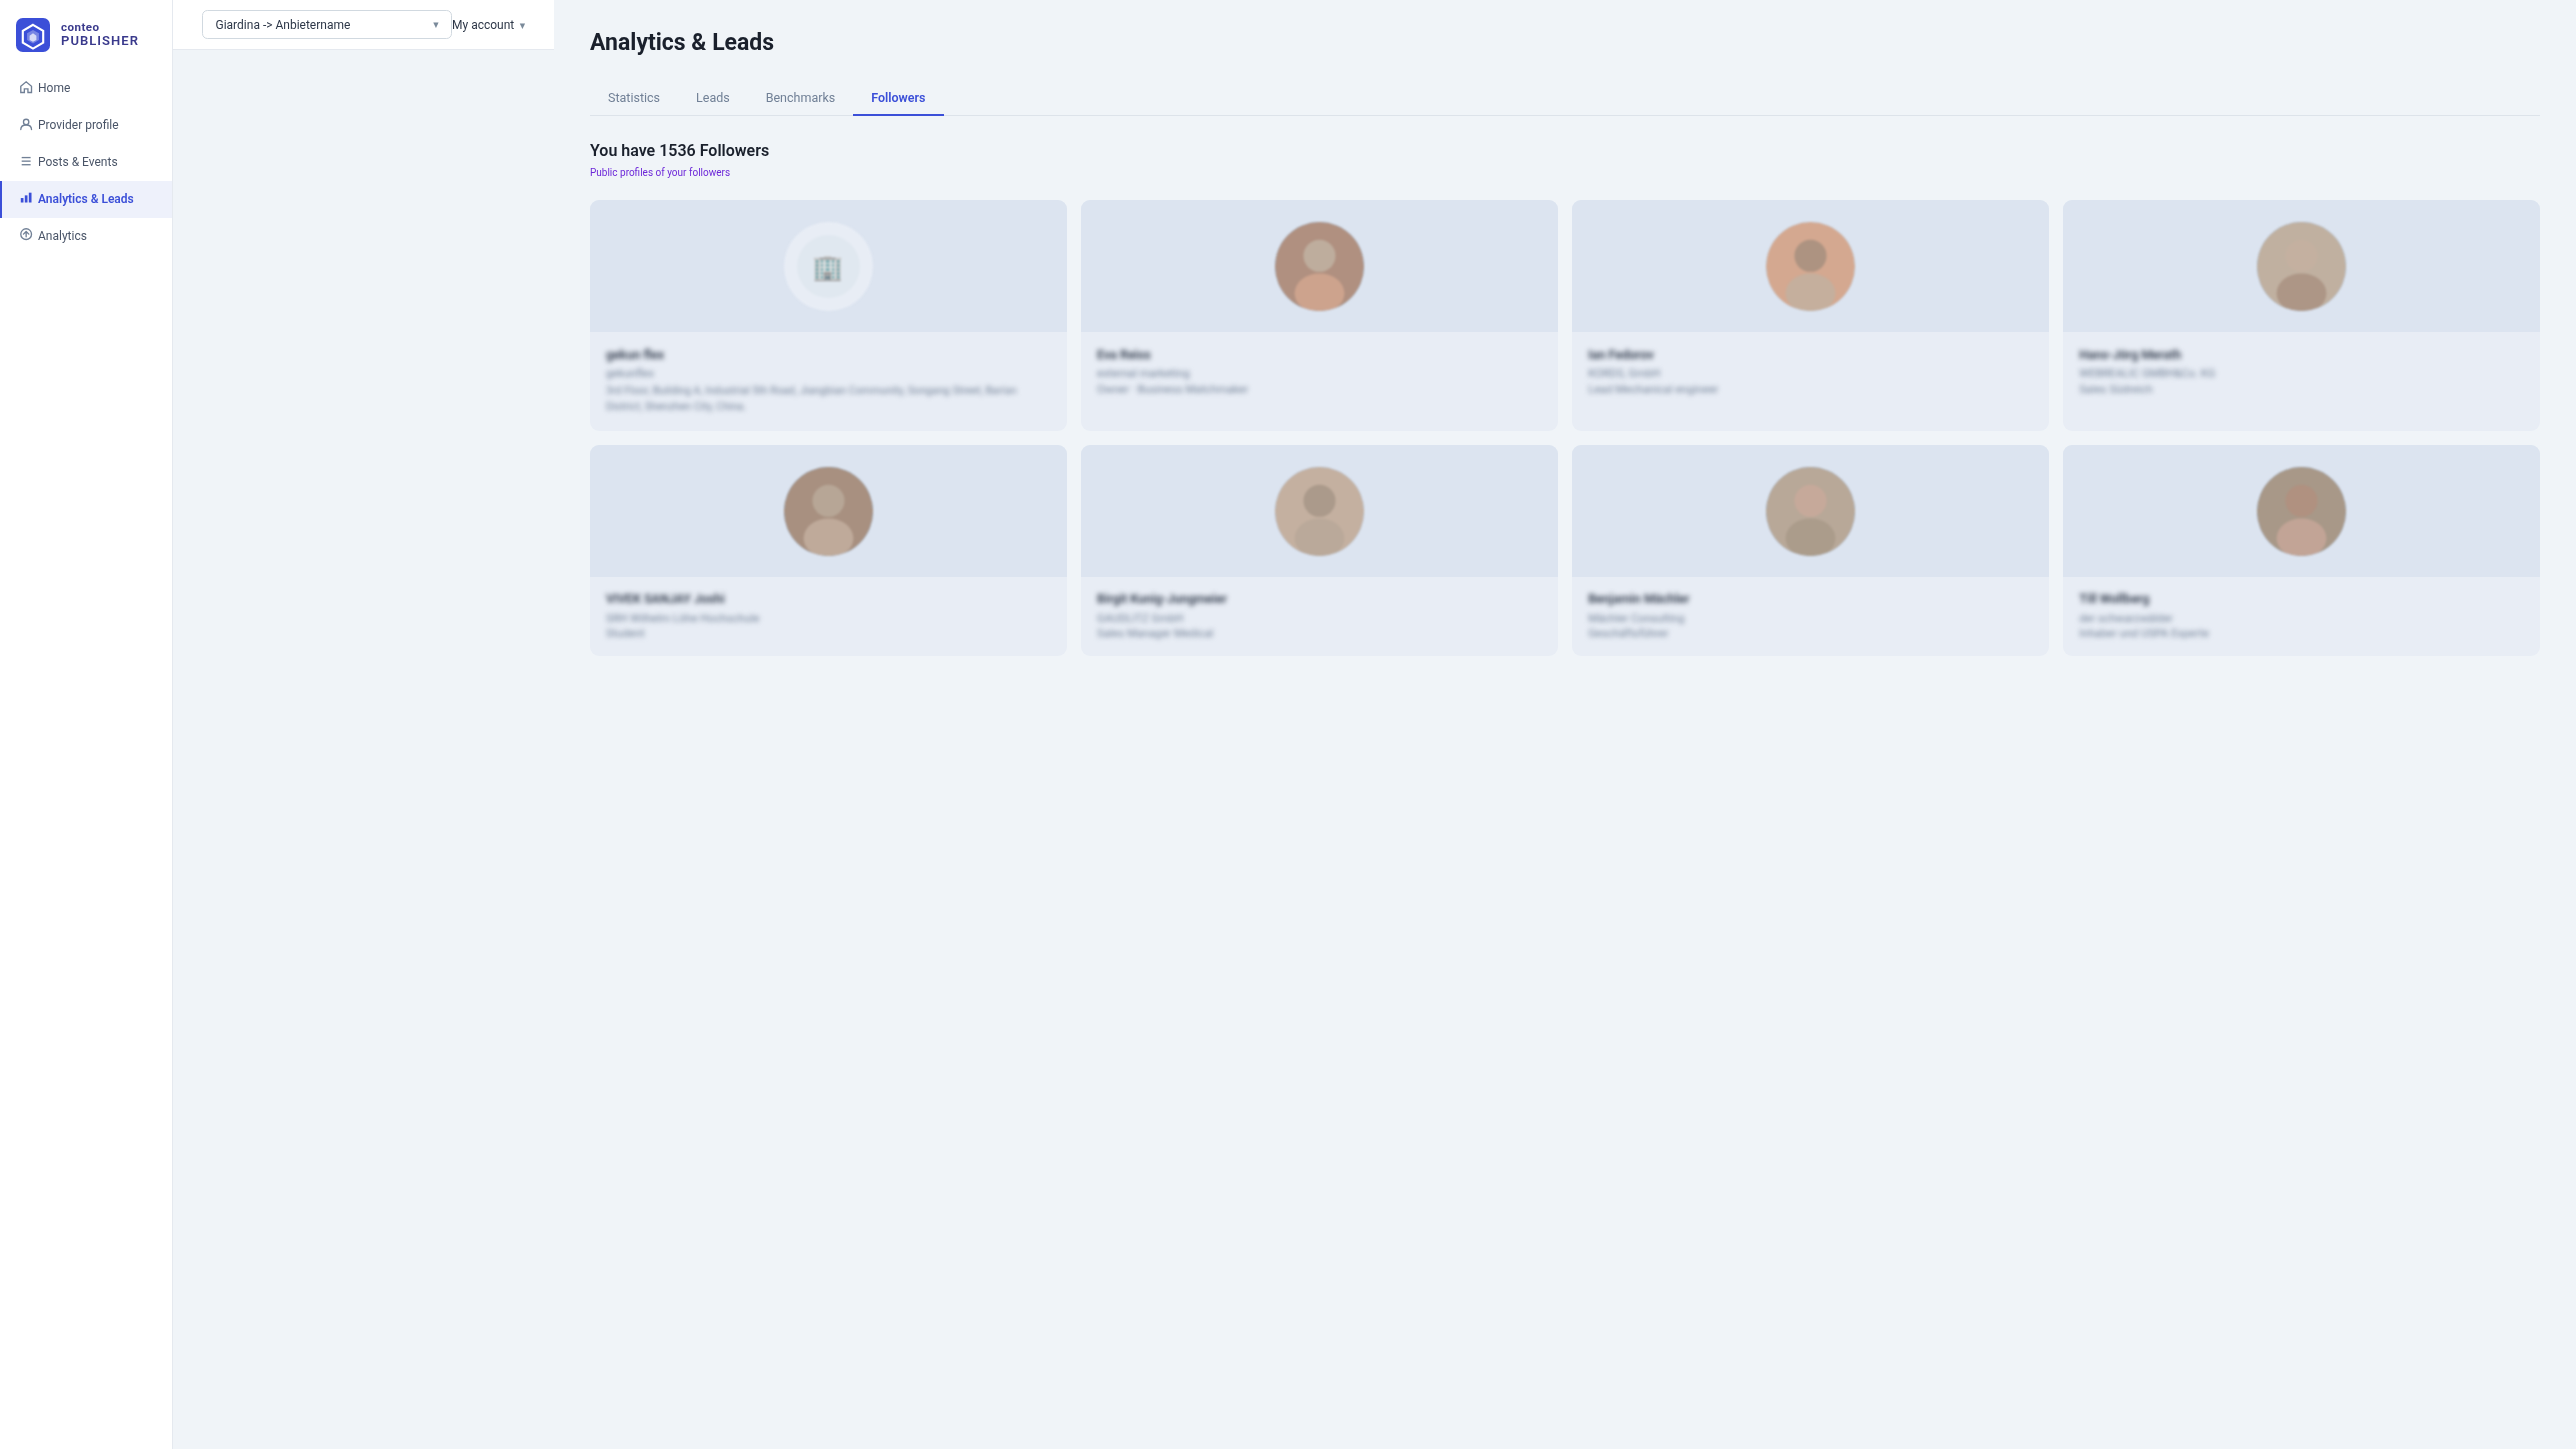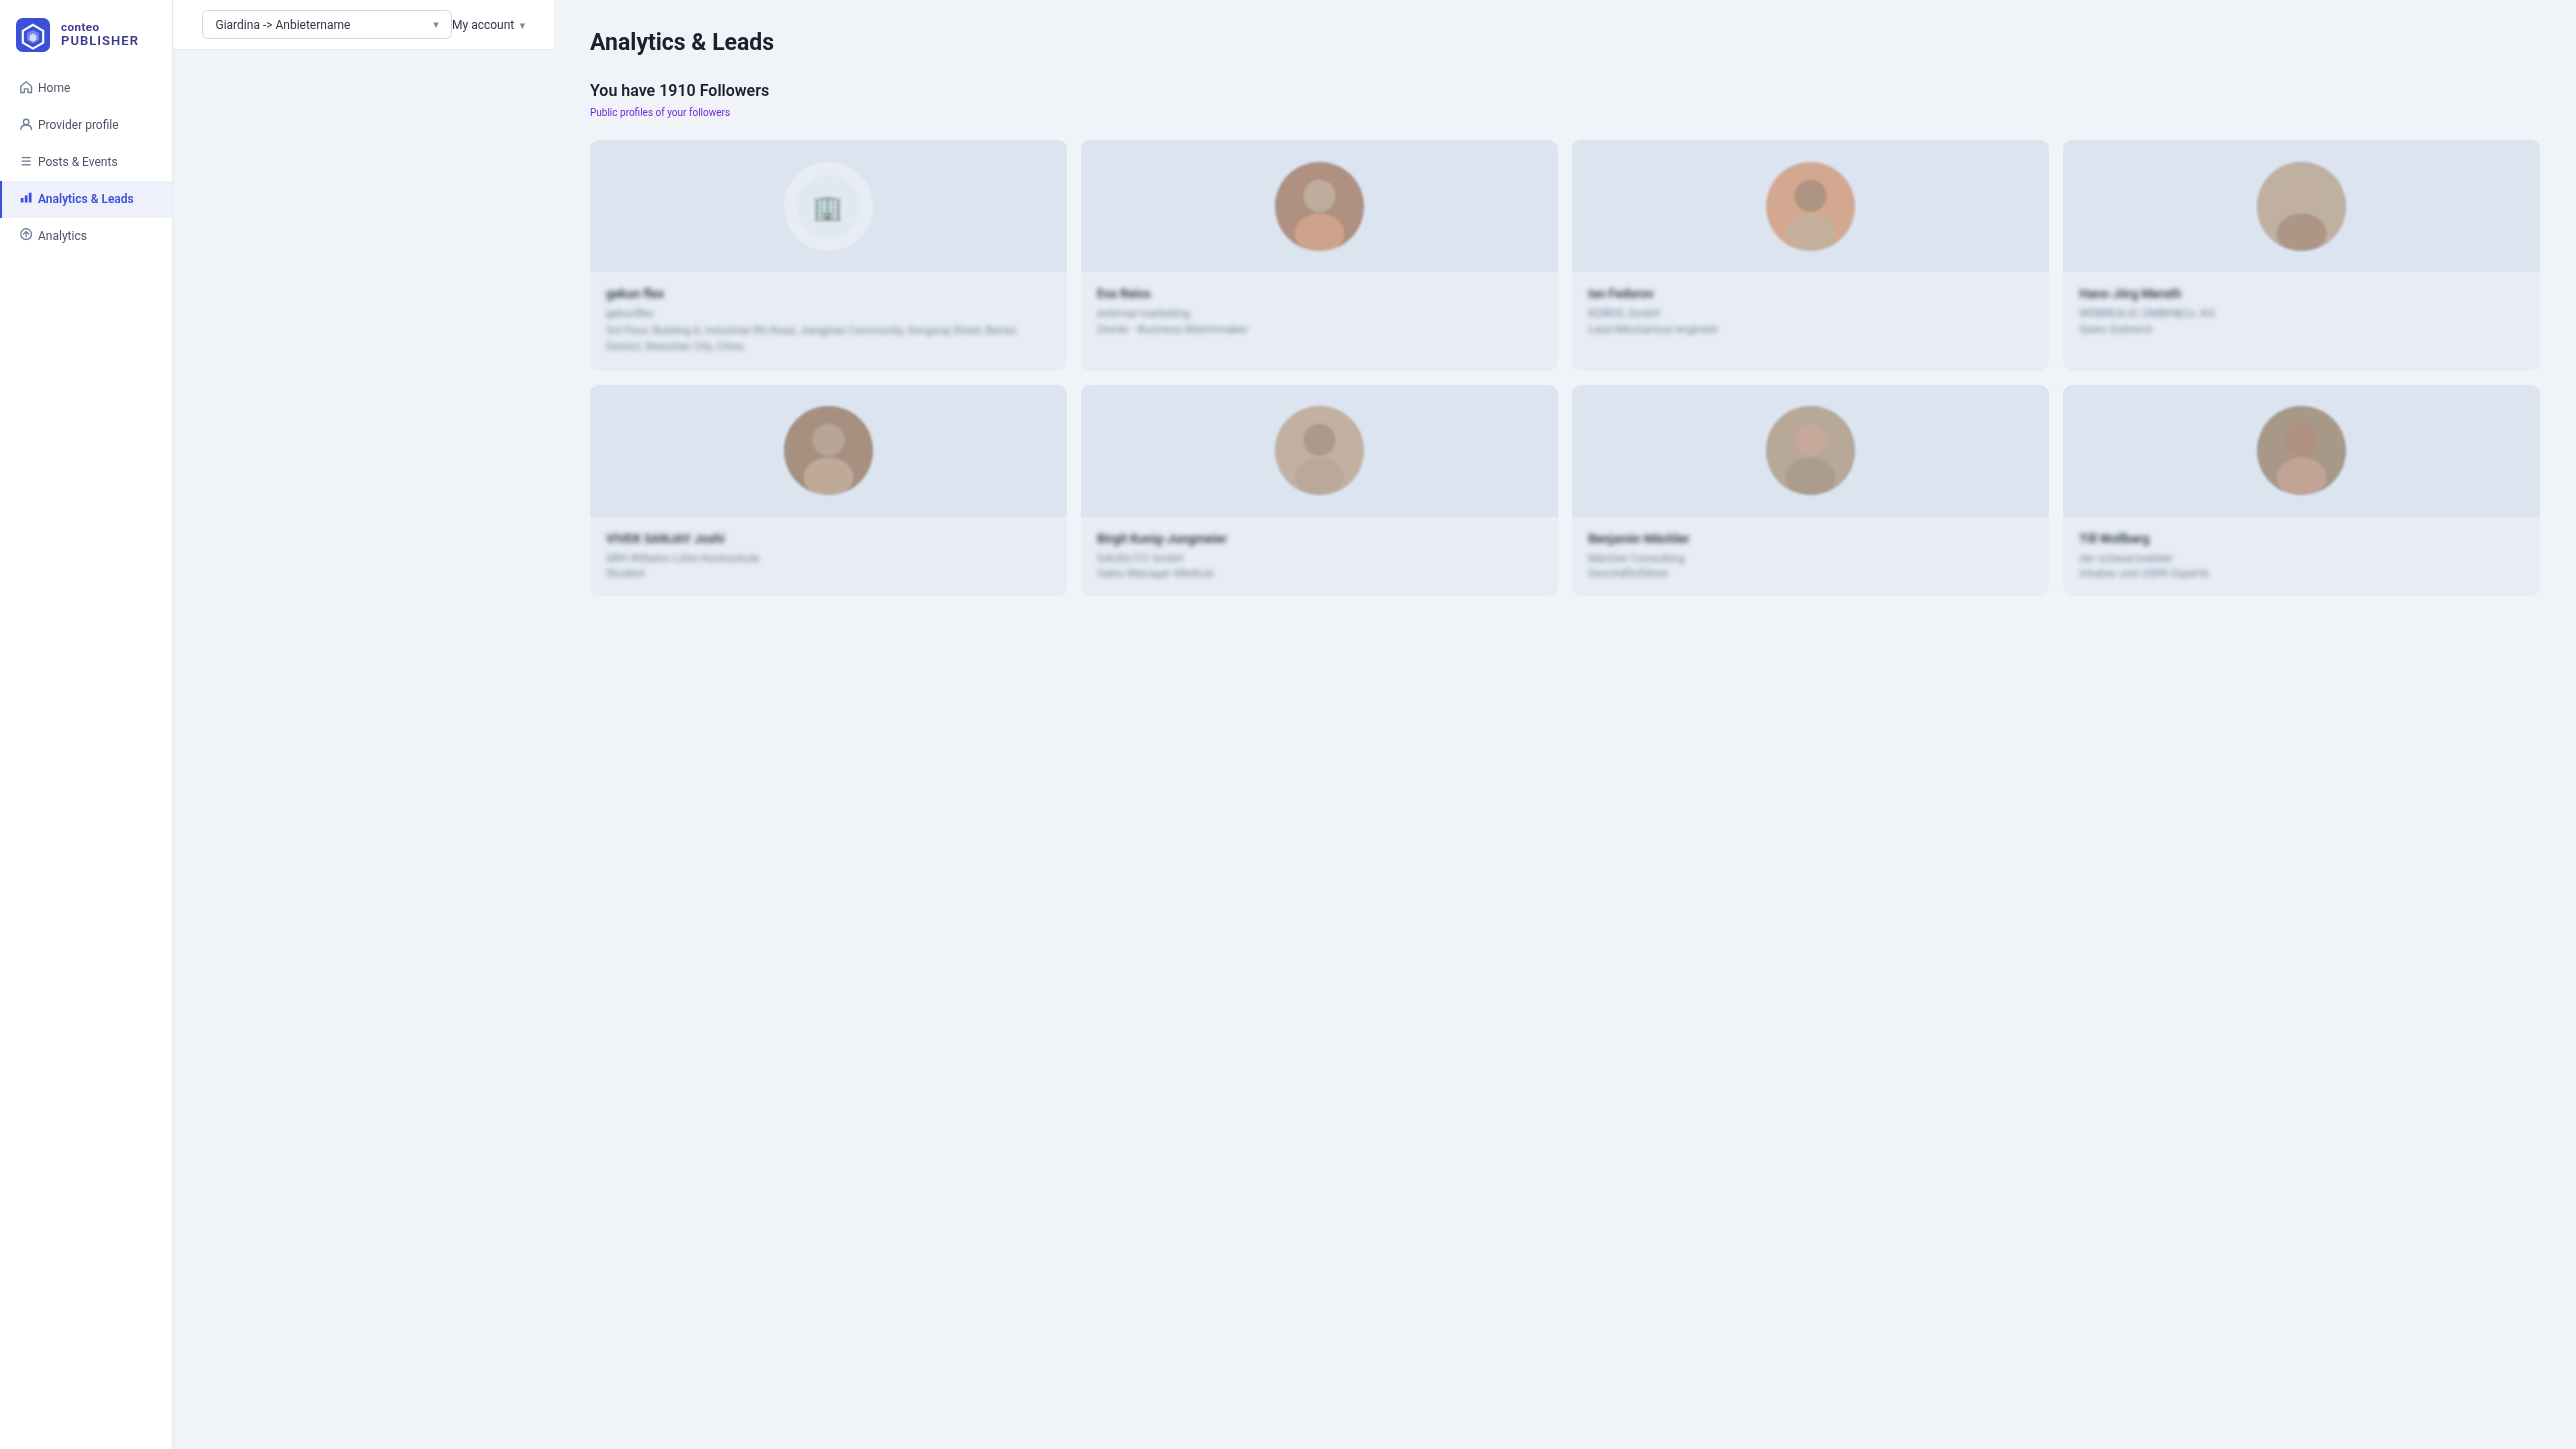--- a/index.html
+++ b/index.html
@@ -289,22 +289,28 @@
     </div>
     <div class="my-account">
       <span>My account</span>
       <span class="my-account-arrow">▾</span>
     </div>
   </div>
 
   <div class="content">
     <h1 class="page-title">Analytics &amp; Leads</h1>
 
-
-    <h2 class="followers-heading">You have 1910 Followers</h2>
+    <div class="tabs">
+      <div class="tab">Statistics</div>
+      <div class="tab">Leads</div>
+      <div class="tab">Benchmarks</div>
+      <div class="tab active">Followers</div>
+    </div>
+
+    <h2 class="followers-heading">You have 1536 Followers</h2>
     <p class="followers-sub">Public profiles of your followers</p>
 
     <div class="followers-grid" id="followers-grid">
     <div class="follower-card">
           <div class="card-image-area">
             <div class="avatar-circle" style="background: rgb(232, 237, 245); filter: blur(1.3px);">
               <svg width="63" height="63" viewBox="0 0 70 70" fill="none" style="font-size:32px">
       <circle cx="35" cy="35" r="35" fill="#e0e8f0"></circle>
       <text x="50%" y="54%" dominant-baseline="middle" text-anchor="middle" font-size="28" fill="#8899aa">🏢</text>
     </svg>

